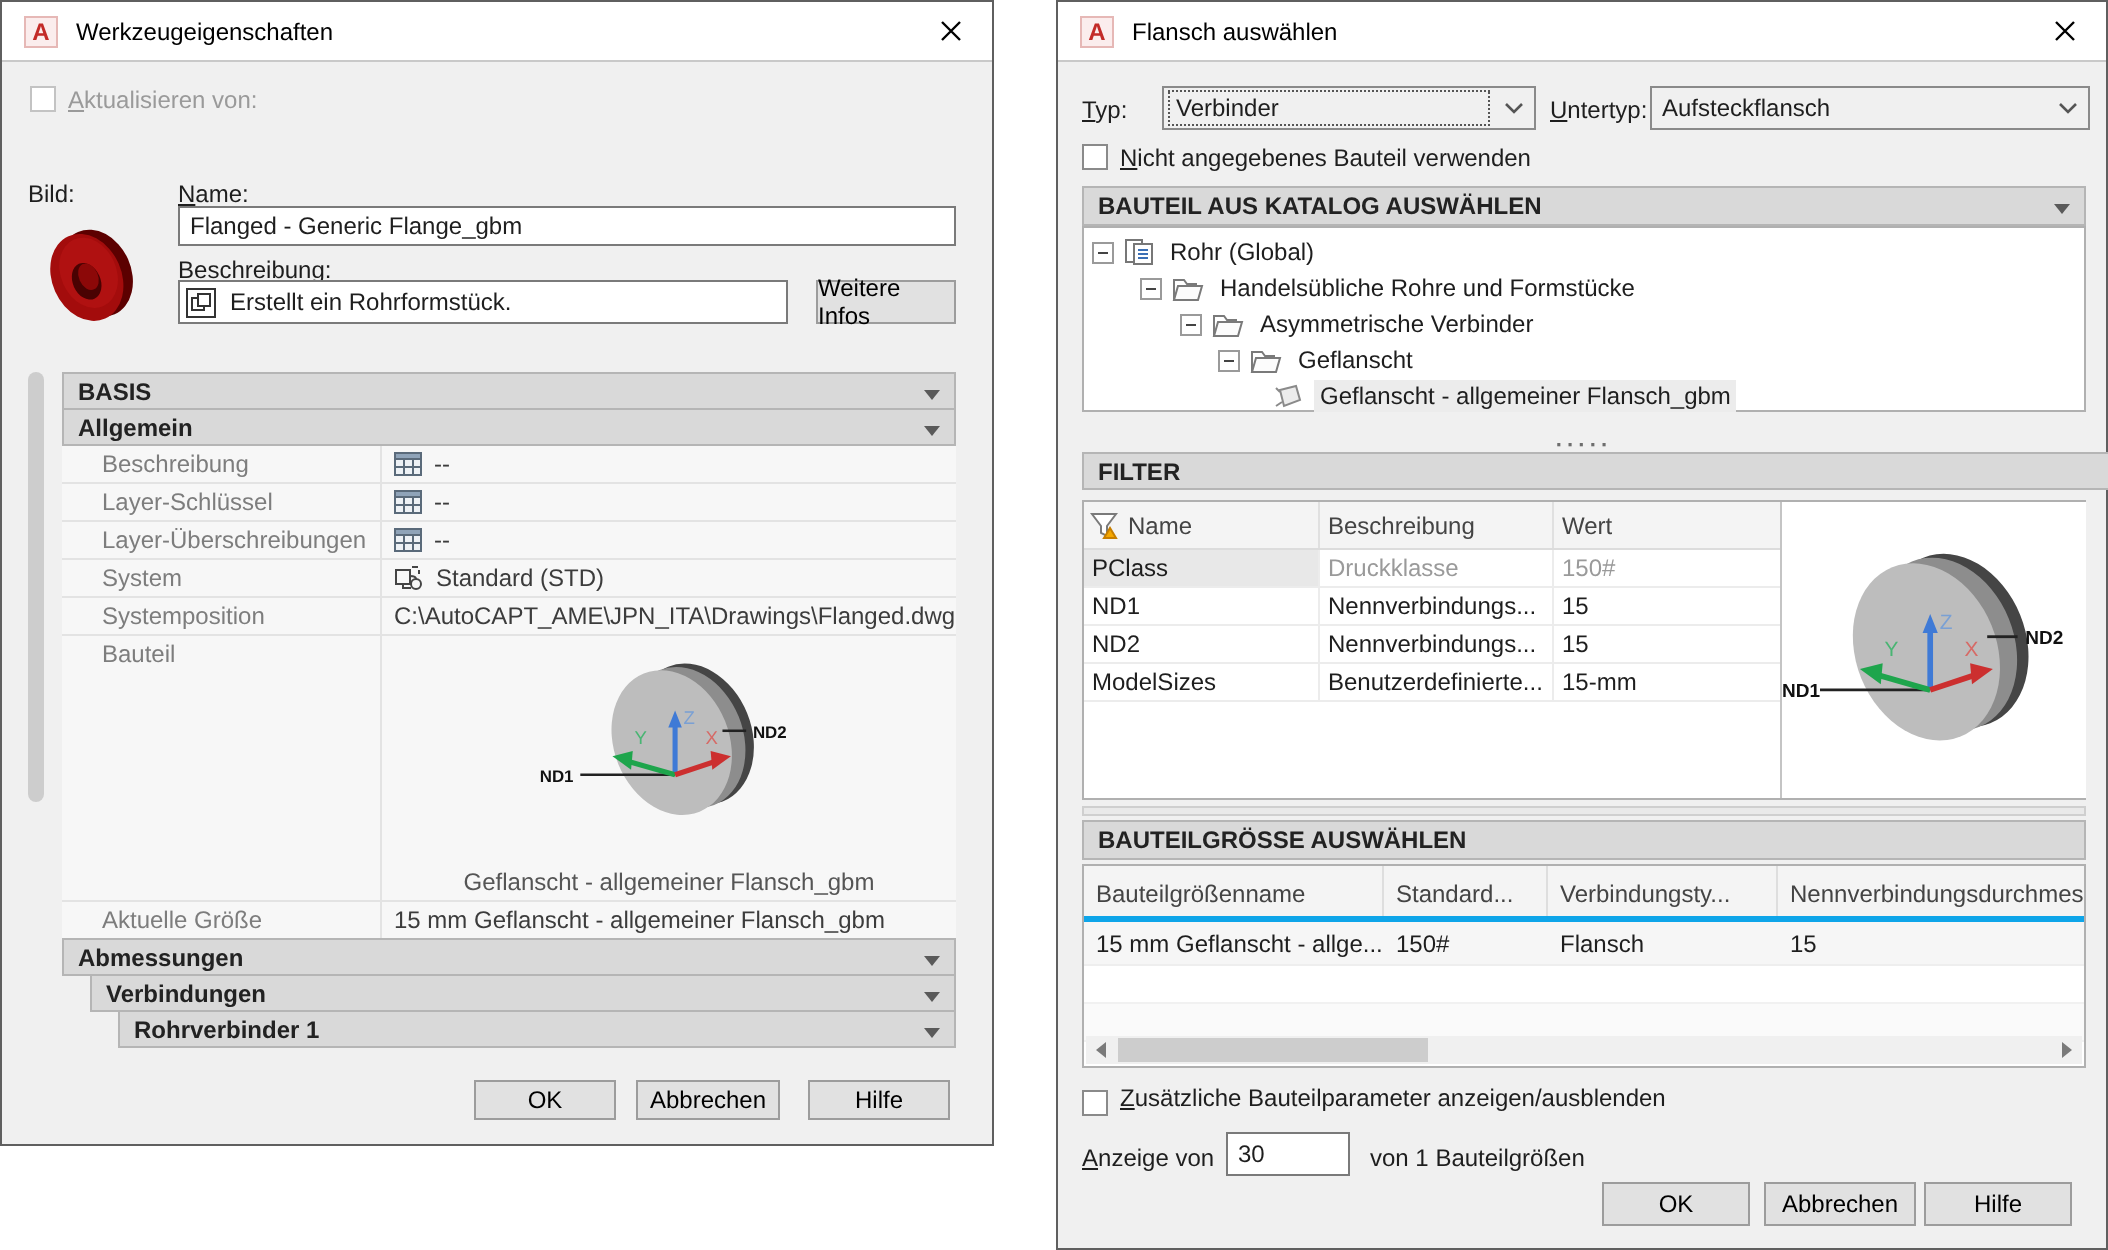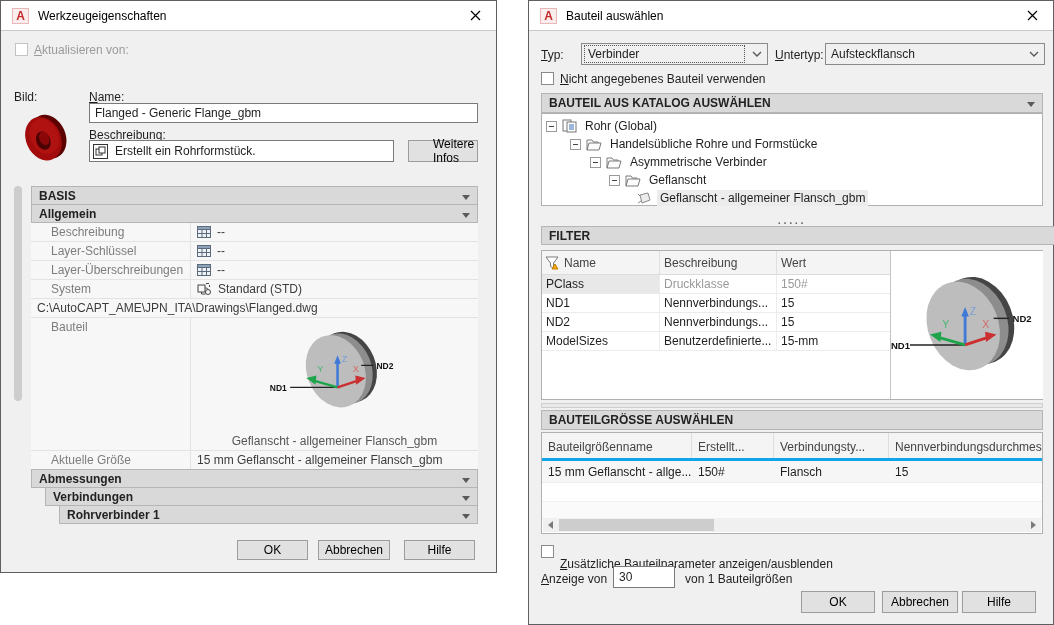--- a/index.html
+++ b/index.html
@@ -165,21 +165,21 @@
 
   <div class="lbl m" style="left:88px; top:127px;">Beschreibung:</div>
   <div class="text-input" style="left:88px; top:139px; width:305px; height:22px; display:flex; align-items:center; gap:7px; padding:0 3px;">
     <svg width="15" height="15" viewBox="0 0 15 15">
       <rect x="0.5" y="0.5" width="14" height="14" fill="#fff" stroke="#333"></rect>
       <rect x="3" y="5" width="6" height="6" fill="none" stroke="#333"></rect>
       <rect x="6" y="3" width="6" height="6" fill="#fff" stroke="#333"></rect>
     </svg>
     <span>Erstellt ein Rohrformstück.</span>
   </div>
-  <div class="btn m" style="left:407px; top:139px; width:70px; height:22px;padding-left:24px;">Weitere Infos</div>
+  <div class="btn m" style="left:407px; top:139px; width:70px; height:22px;">Weitere Infos</div>
 
   <div class="vscroll">
       <div class="thumb"></div>
     </div>
 
   <div class="props">
     <div class="sec">
       <span>BASIS</span>
       <span class="arrow"></span>
     </div>
@@ -227,20 +227,21 @@
         <svg width="15" height="14" viewBox="0 0 15 14">
           <rect x="1" y="3" width="7" height="7" fill="none" stroke="#444"></rect>
           <circle cx="11" cy="10" r="2.5" fill="none" stroke="#444"></circle>
           <path d="M8 6 C11 6 11 7 11 7.5 M4.5 10 L4.5 12 L8.5 12" fill="none" stroke="#444"></path>
           <path d="M9 1.5 L12 1.5 M12.5 3 L12.5 5" fill="none" stroke="#444"></path>
         </svg>
         <span>Standard (STD)</span>
       </div>
     </div>
     <div class="prop-row">
+      <div class="prop-label">Systemposition</div>
       <div class="prop-value">
         <span>C:\AutoCAPT_AME\JPN_ITA\Drawings\Flanged.dwg</span>
       </div>
     </div>
 
     <div class="prop-row tall">
       <div class="prop-label">Bauteil</div>
       <div class="prop-value">
         <svg width="170" height="110" viewBox="0 0 170 130">
           <g transform="translate(8,-6)">
@@ -290,21 +291,21 @@
   </div>
 
   <div class="btn" style="left:236px; top:539px; width:71px; height:20px;">OK</div>
   <div class="btn" style="left:317px; top:539px; width:72px; height:20px;">Abbrechen</div>
   <div class="btn" style="left:403px; top:539px; width:71px; height:20px;">Hilfe</div>
 </div>
 
 <div class="dialog dlg-right">
   <div class="titlebar">
     <div class="acad-logo">A</div>
-    <div class="title-text">Bauteil auswählen</div>
+    <div class="title-text">Flansch auswählen</div>
     <div class="close-btn">
       <svg width="11" height="11" viewBox="0 0 11 11">
           <path d="M1 1 L10 10 M10 1 L1 10" stroke="#000" stroke-width="1.2" fill="none"></path>
         </svg>
     </div>
   </div>
 
   <div class="lbl m" style="left:12px; top:47px;">Typ:</div>
   <div class="combo focused" style="left:52px; top:42px; width:187px;">
     <span class="val">Verbinder</span>
@@ -444,21 +445,21 @@
 
   <div class="splitbar"></div>
 
   <div class="sec upper" style="position:absolute; left:12px; top:409px; width:502px; height:20px; padding-right:8px;">
     <span>BAUTEILGRÖSSE AUSWÄHLEN</span>
   </div>
 
   <div class="sizebox">
     <div class="srow header">
       <div class="scell sc0">Bauteilgrößenname</div>
-      <div class="scell sc1">Erstellt...</div>
+      <div class="scell sc1">Standard...</div>
       <div class="scell sc2">Verbindungsty...</div>
       <div class="scell sc3">Nennverbindungsdurchmes</div>
     </div>
     <div class="srow data">
       <div class="scell sc0">15 mm Geflanscht - allge...</div>
       <div class="scell sc1">150#</div>
       <div class="scell sc2">Flansch</div>
       <div class="scell sc3">15</div>
     </div>
     <div class="srow empty"></div>
@@ -468,21 +469,21 @@
           <span class="tri-l"></span>
         </div>
       <div class="hs-thumb"></div>
       <div class="hs-arrow" style="position:absolute; right:0;">
           <span class="tri-r"></span>
         </div>
     </div>
   </div>
 
   <div class="checkbox" style="left:12px; top:544px;"></div>
-  <div class="lbl m" style="left:31px; top:556px;text-align:right;">Zusätzliche Bauteilparameter anzeigen/ausblenden</div>
+  <div class="lbl m" style="left:31px; top:541px;text-align:right;">Zusätzliche Bauteilparameter anzeigen/ausblenden</div>
 
   <div class="lbl m" style="left:12px; top:571px;">Anzeige von</div>
   <input class="text-input" style="left: 84px; top: 565px; width: 62px; height: 22px;" value="30">
   <div class="lbl" style="left:156px; top:571px;">von 1 Bauteilgrößen</div>
 
   <div class="btn" style="left:272px; top:590px; width:74px; height:22px;">OK</div>
   <div class="btn" style="left:353px; top:590px; width:76px; height:22px;">Abbrechen</div>
   <div class="btn" style="left:433px; top:590px; width:74px; height:22px;">Hilfe</div>
 </div>
 

